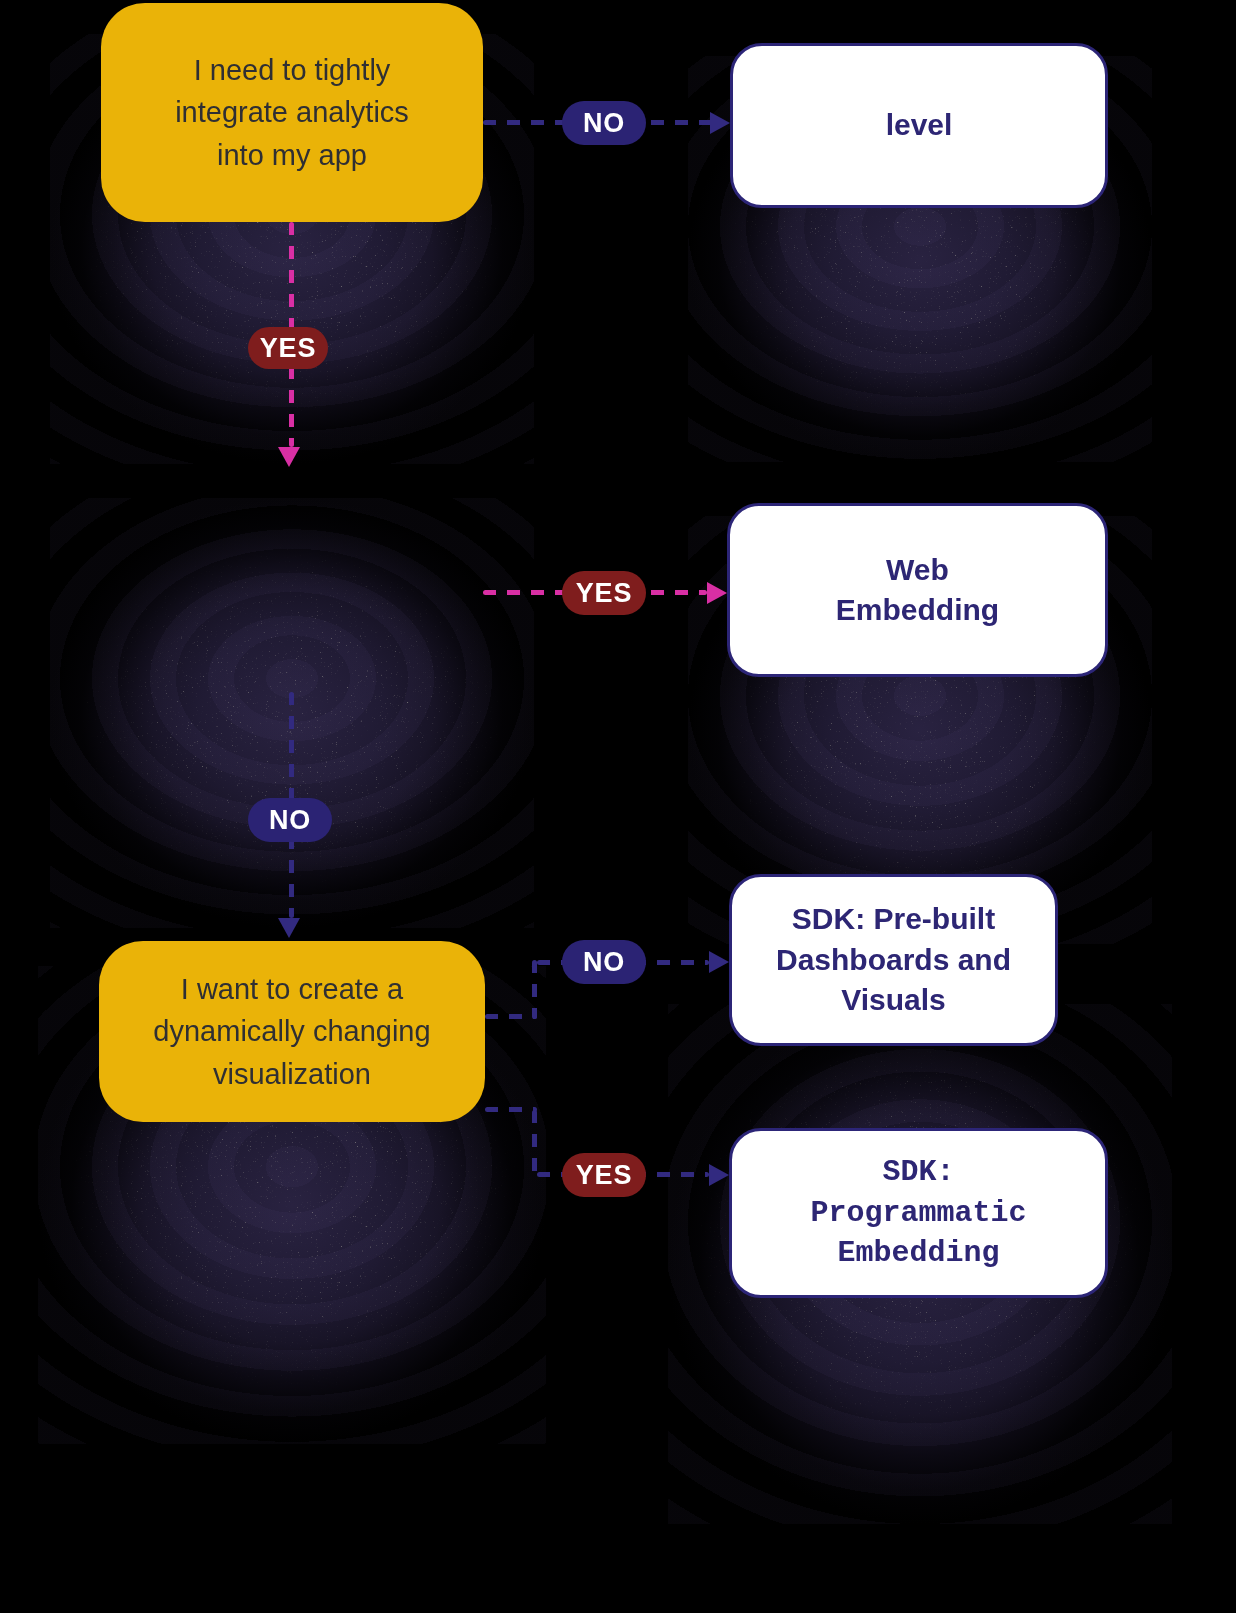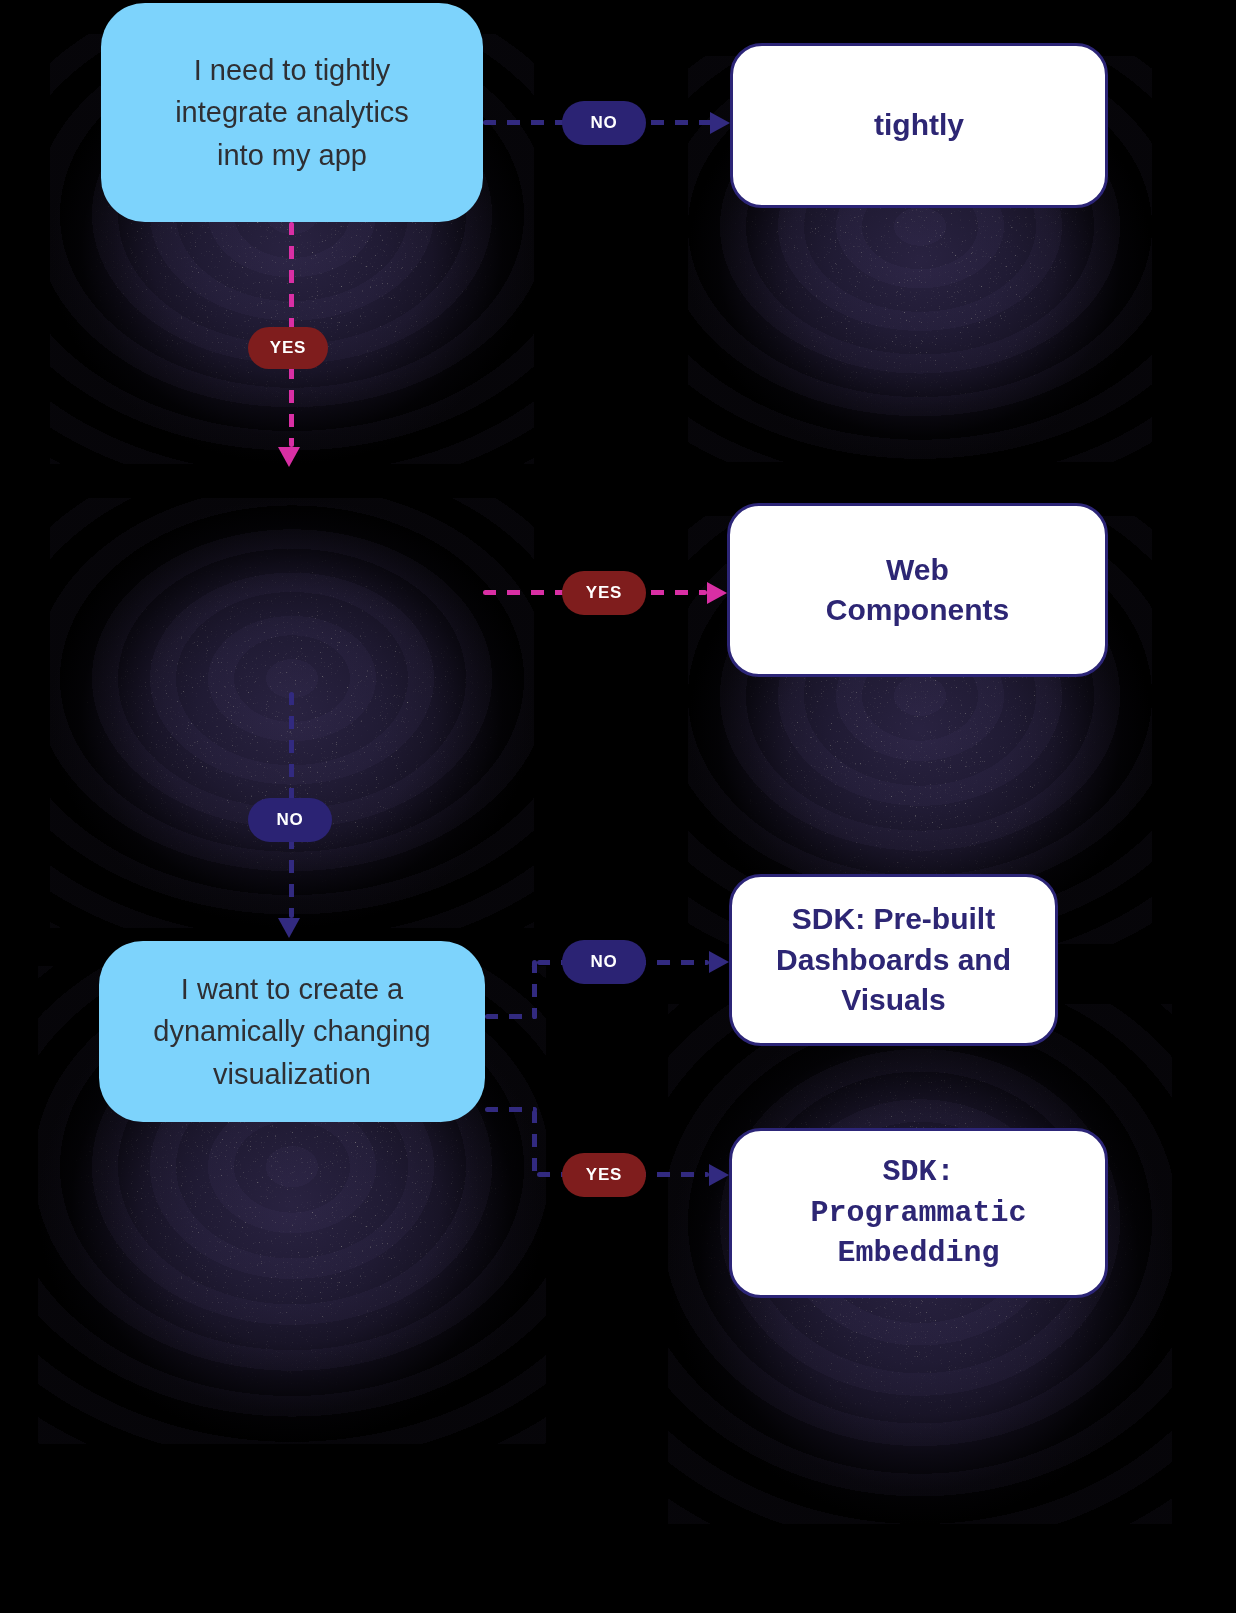--- a/index.html
+++ b/index.html
@@ -41,21 +41,21 @@
     mask-image:
       radial-gradient(ellipse 285px 235px at 292px 245px,#000 35%,transparent 75%),
       radial-gradient(ellipse 285px 235px at 292px 715px,#000 35%,transparent 75%),
       radial-gradient(ellipse 305px 265px at 292px 1195px,#000 35%,transparent 75%),
       radial-gradient(ellipse 265px 225px at 920px 255px,#000 35%,transparent 75%),
       radial-gradient(ellipse 265px 235px at 920px 735px,#000 35%,transparent 75%),
       radial-gradient(ellipse 305px 275px at 920px 1240px,#000 35%,transparent 75%);
   }
   
   .qbox{
-    position:absolute;background:#7dd3fc;border-radius:44px;
+    position:absolute;background:#eab308;border-radius:44px;
     display:flex;align-items:center;justify-content:center;text-align:center;
     color:#2f2f33;font-size:29px;line-height:1.45;font-weight:400;
     white-space:pre-line;
   }
   .qbox.q1{left:101px;top:3px;width:382px;height:219px;}
   .qbox.q2{left:101px;top:470px;width:382px;height:222px;}
   .qbox.q3{left:99px;top:941px;width:386px;height:181px;}
   .rbox{
     position:absolute;background:#fff;border:3px solid #2c2577;border-radius:32px;
     display:flex;align-items:center;justify-content:center;text-align:center;
@@ -95,21 +95,21 @@
   .a-c1{left:710px;top:112px;}
   .a-c2{left:278px;top:447px;}
   .a-c3{left:707px;top:582px;}
   .a-c4{left:278px;top:918px;}
   .a-c5{left:709px;top:951px;}
   .a-c6{left:709px;top:1164px;}
   
   .pill{
     position:absolute;width:84px;height:44px;border-radius:999px;
     display:flex;align-items:center;justify-content:center;
-    color:#fff;font-size:17px;font-weight:700;letter-spacing:.8px;
+    color:#fff;font-size:27px;font-weight:700;letter-spacing:.8px;
   }
   .pill-navy{background:#2b2374;}
   .pill-pink{background:#7f1d1d;}
   .p-c1{left:562px;top:101px;}
   .p-c2{left:248px;top:327px;width:80px;height:42px;}
   .p-c3{left:562px;top:571px;}
   .p-c4{left:248px;top:798px;}
   .p-c5{left:562px;top:940px;}
   .p-c6{left:562px;top:1153px;}
 </style>
@@ -161,23 +161,23 @@
   <div class="arrow-right a-c6"></div>
   <div class="pill pill-pink p-c6">YES</div>
 
   <div class="qbox q1">I need to tightly
 integrate analytics
 into my app</div>
   <div class="qbox q3">I want to create a
 dynamically changing
 visualization</div>
 
-  <div class="rbox r1">tightly</div>
+  <div class="rbox r1">level</div>
   <div class="rbox r2">Web
-Components</div>
+Embedding</div>
   <div class="rbox r3">SDK: Pre-built
 Dashboards and
 Visuals</div>
   <div class="rbox r4">SDK:
 Programmatic
 Embedding</div>
 
 </div>
 
 </body></html>

